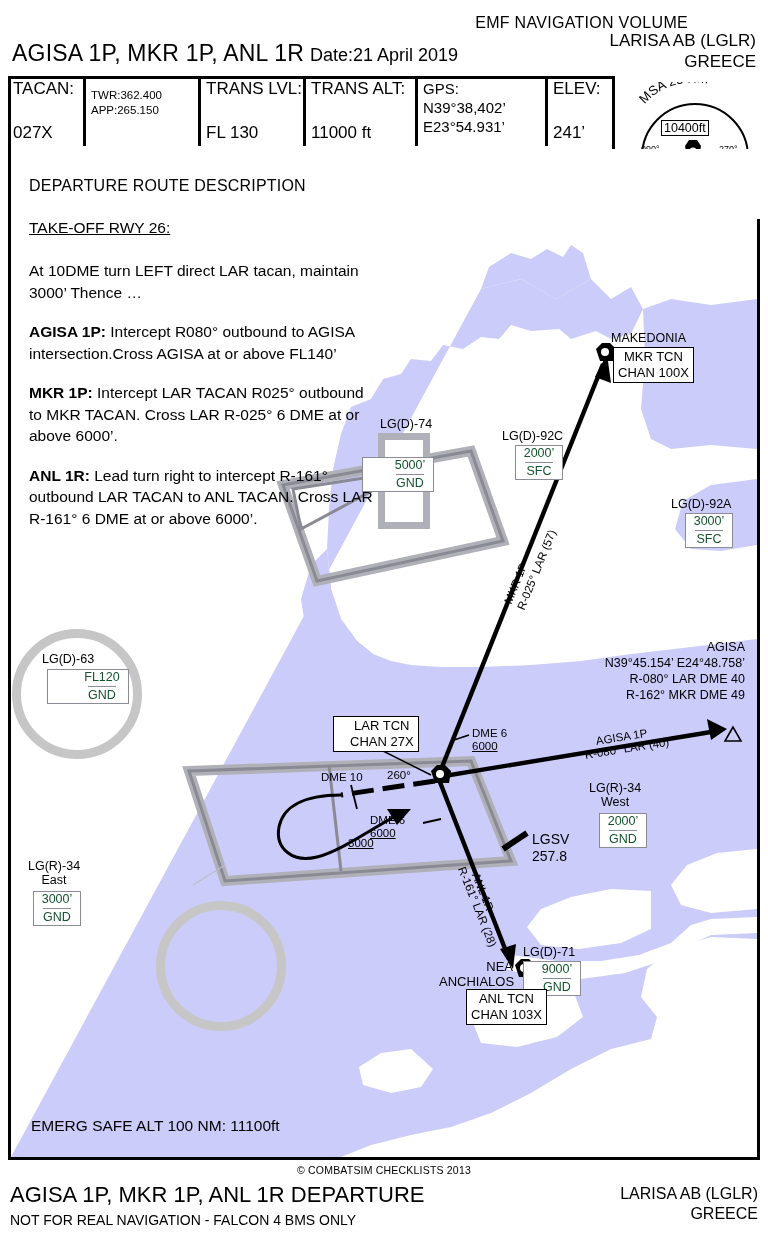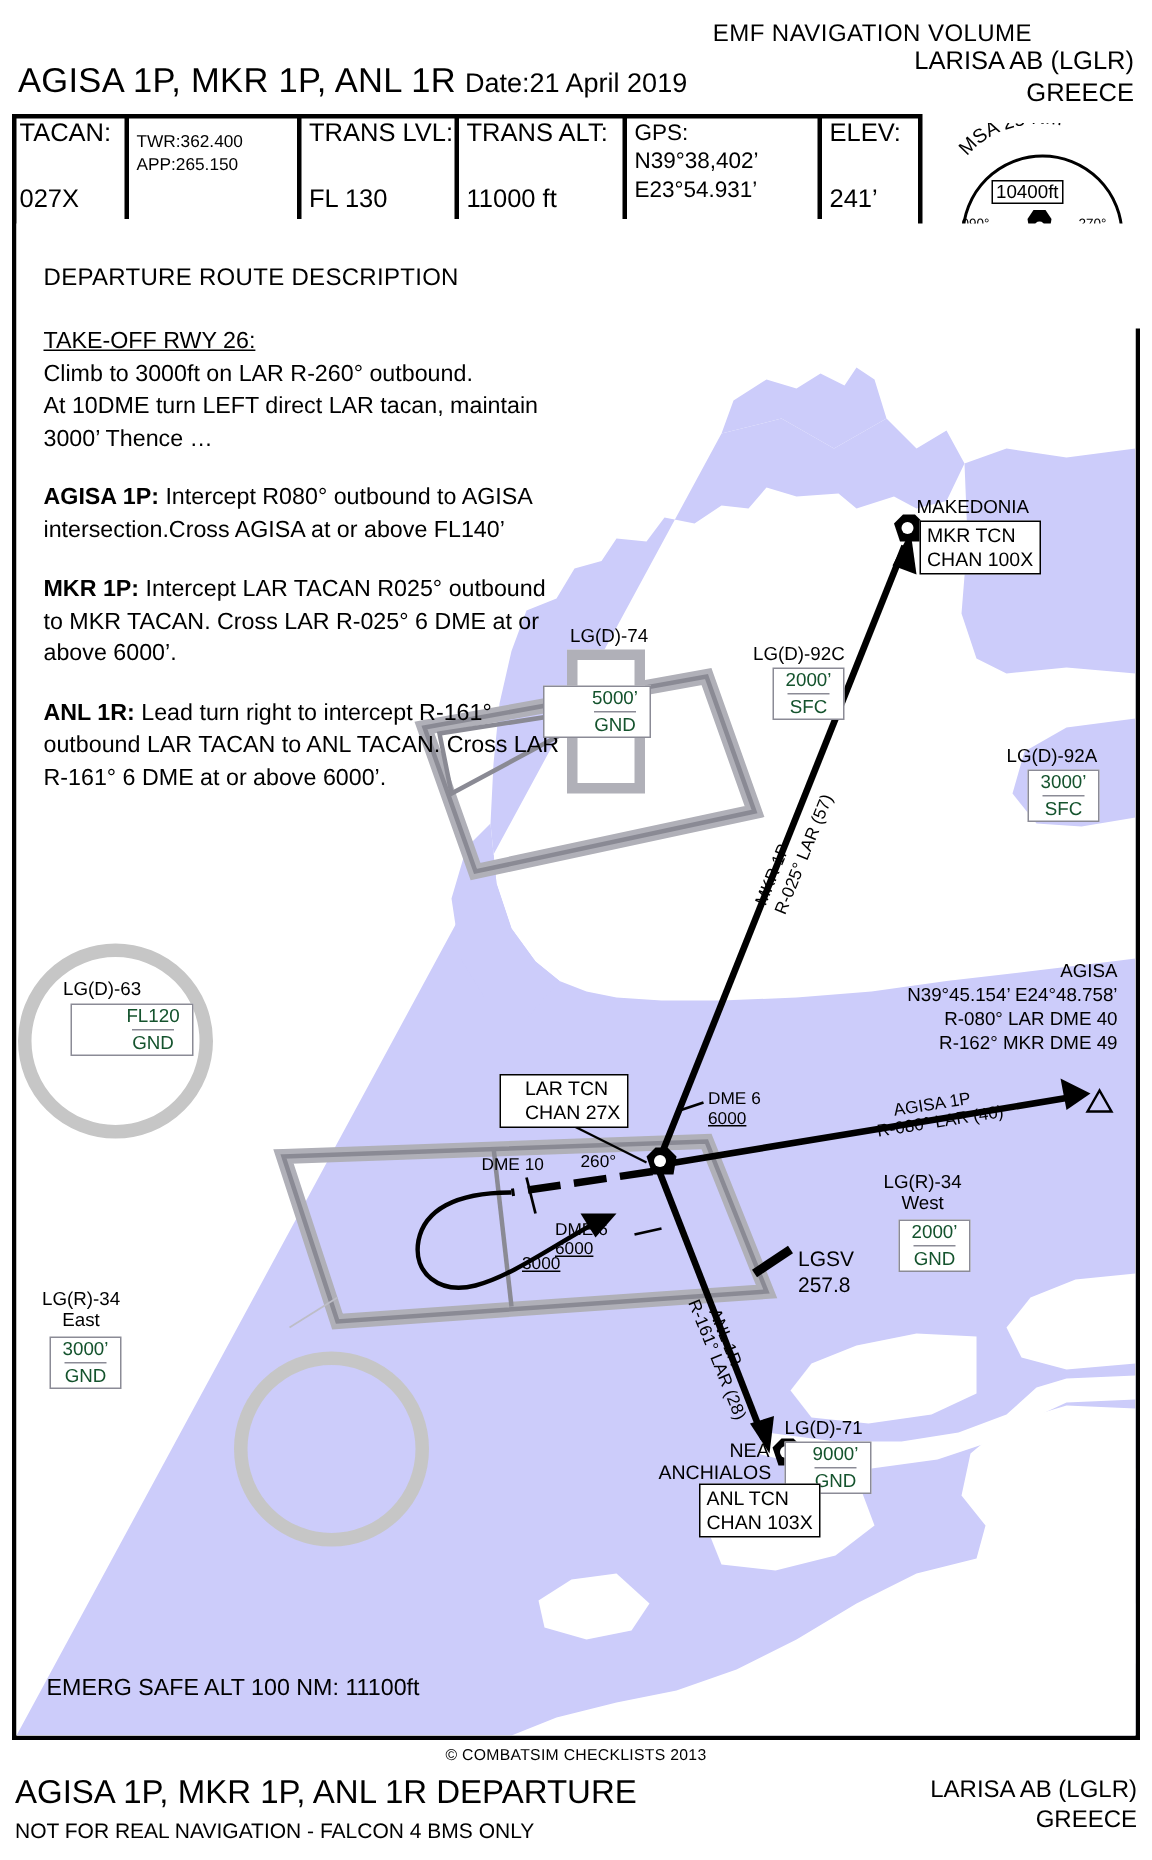--- a/index.html
+++ b/index.html
@@ -49,21 +49,21 @@
 
   
   #desc{position:absolute;left:18px;top:28px;width:350px;}
   #desc h1{font-size:16px;font-weight:400;margin:0 0 22px 0;letter-spacing:.2px;}
   .p{font-size:15.5px;line-height:21.5px;margin:0 0 18px 0;}
   .u{text-decoration:underline;}
   .b{font-weight:700;}
 
   
   .mlabel{position:absolute;font-size:12.5px;line-height:14.5px;white-space:nowrap;}
-  .navbox{position:absolute;border:1.6px solid #000;background:#fff;font-size:13px;line-height:16px;text-align:left;padding:1px 4px;white-space:nowrap;}
+  .navbox{position:absolute;border:1.6px solid #000;background:#fff;font-size:13px;line-height:16px;text-align:center;padding:1px 4px;white-space:nowrap;}
   .airbox{position:absolute;border:1.2px solid #8b8b96;background:#fff;font-size:12.5px;line-height:15px;text-align:center;color:#14532d;width:46px;}
   .airbox .hi{padding:0 2px;}
   .airbox .divider{height:0;border-top:1.6px solid #8b8b96;width:28px;margin:1px auto;}
   .airname{position:absolute;font-size:12.5px;line-height:14px;color:#000000;white-space:nowrap;text-align:center;}
   .dme{position:absolute;font-size:11.5px;line-height:13px;white-space:nowrap;}
   .dme .alt{text-decoration:underline;}
   .rot{position:absolute;font-size:11.5px;white-space:nowrap;transform-origin:left top;}
 
   
   .ring{position:absolute;border-radius:50%;border:9px solid #c6c6c6;box-sizing:border-box;}
@@ -243,21 +243,21 @@
 
       <polygon points="722,578 714,592 730,592" fill="none" stroke="#000" stroke-width="1.6"></polygon>
 
       <line x1="214" y1="716" x2="182" y2="736" stroke="#bdbdc6" stroke-width="1.2"></line>
     </svg>
 
     <div id="desc">
       <h1>DEPARTURE ROUTE DESCRIPTION</h1>
       <div class="p">
         <span class="u">TAKE-OFF RWY 26:</span><br>
-        <span>Climb to 3000ft on LAR R-260° outbound.</span><br>
+        <br>
         <span>At 10DME turn LEFT direct LAR tacan, maintain 3000’ Thence …</span>
       </div>
       <div class="p">
         <span class="b">AGISA 1P:</span><span> Intercept R080° outbound to AGISA intersection.Cross AGISA at or above FL140’</span>
       </div>
       <div class="p">
         <span class="b">MKR 1P:</span><span> Intercept LAR TACAN R025° outbound to MKR TACAN. Cross LAR R-025° 6 DME at or above 6000’.</span>
       </div>
       <div class="p">
         <span class="b">ANL 1R:</span><span> Lead turn right to intercept R-161° outbound LAR TACAN to ANL TACAN. Cross LAR R-161° 6 DME at or above 6000’.</span>

